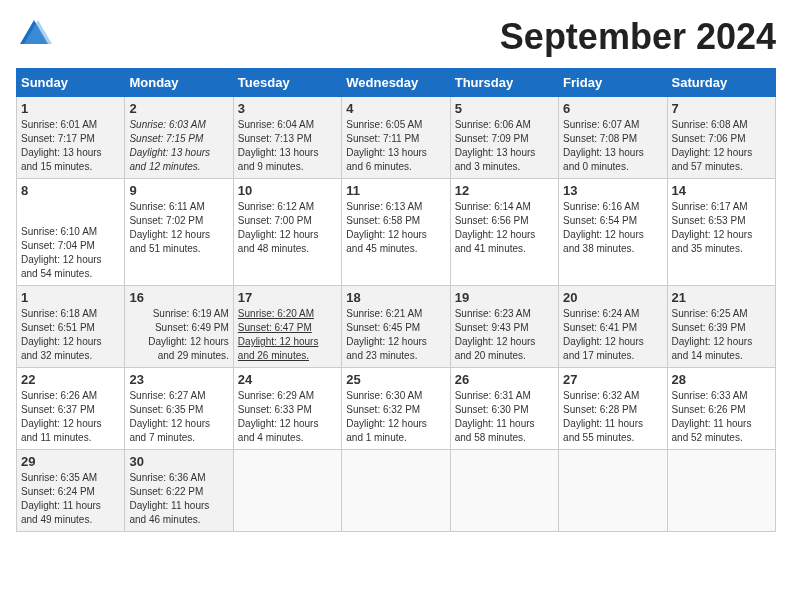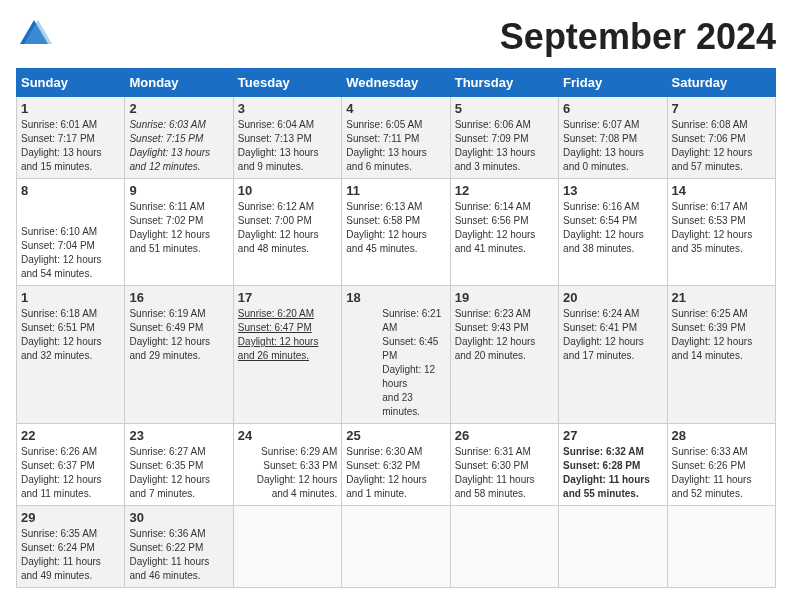--- a/index.html
+++ b/index.html
@@ -227,35 +227,35 @@
       <tr>
         <td>
           <span class="day-num">1</span>
           <div class="day-info" style="white-space: pre-line;">Sunrise: 6:18 AM
 Sunset: 6:51 PM
 Daylight: 12 hours
 and 32 minutes.</div>
         </td>
         <td>
           <span class="day-num">16</span>
-          <div class="day-info" style="white-space: pre-line;">Sunrise: 6:19 AM
+          <div class="day-info" style="white-space: pre-line; text-align: right;">Sunrise: 6:19 AM
 Sunset: 6:49 PM
 Daylight: 12 hours
 and 29 minutes.</div>
         </td>
         <td>
           <span class="day-num">17</span>
           <div class="day-info" style="white-space: pre-line; text-decoration: underline;">Sunrise: 6:20 AM
 Sunset: 6:47 PM
 Daylight: 12 hours
 and 26 minutes.</div>
         </td>
         <td>
           <span class="day-num">18</span>
-          <div class="day-info" style="white-space: pre-line; margin-left: 36px;">Sunrise: 6:21 AM
+          <div class="day-info" style="white-space: pre-line;">Sunrise: 6:21 AM
 Sunset: 6:45 PM
 Daylight: 12 hours
 and 23 minutes.</div>
         </td>
         <td>
           <span class="day-num">19</span>
           <div class="day-info" style="white-space: pre-line;">Sunrise: 6:23 AM
 Sunset: 9:43 PM
 Daylight: 12 hours
 and 20 minutes.</div>
@@ -285,42 +285,42 @@
         </td>
         <td>
           <span class="day-num">23</span>
           <div class="day-info" style="white-space: pre-line;">Sunrise: 6:27 AM
 Sunset: 6:35 PM
 Daylight: 12 hours
 and 7 minutes.</div>
         </td>
         <td>
           <span class="day-num">24</span>
-          <div class="day-info" style="white-space: pre-line; text-align: right;">Sunrise: 6:29 AM
+          <div class="day-info" style="white-space: pre-line;">Sunrise: 6:29 AM
 Sunset: 6:33 PM
 Daylight: 12 hours
 and 4 minutes.</div>
         </td>
         <td>
           <span class="day-num">25</span>
           <div class="day-info" style="white-space: pre-line;">Sunrise: 6:30 AM
 Sunset: 6:32 PM
 Daylight: 12 hours
 and 1 minute.</div>
         </td>
         <td>
           <span class="day-num">26</span>
           <div class="day-info" style="white-space: pre-line;">Sunrise: 6:31 AM
 Sunset: 6:30 PM
 Daylight: 11 hours
 and 58 minutes.</div>
         </td>
         <td>
           <span class="day-num">27</span>
-          <div class="day-info" style="white-space: pre-line; font-weight: bold;">Sunrise: 6:32 AM
+          <div class="day-info" style="white-space: pre-line;">Sunrise: 6:32 AM
 Sunset: 6:28 PM
 Daylight: 11 hours
 and 55 minutes.</div>
         </td>
         <td>
           <span class="day-num">28</span>
           <div class="day-info" style="white-space: pre-line;">Sunrise: 6:33 AM
 Sunset: 6:26 PM
 Daylight: 11 hours
 and 52 minutes.</div>

